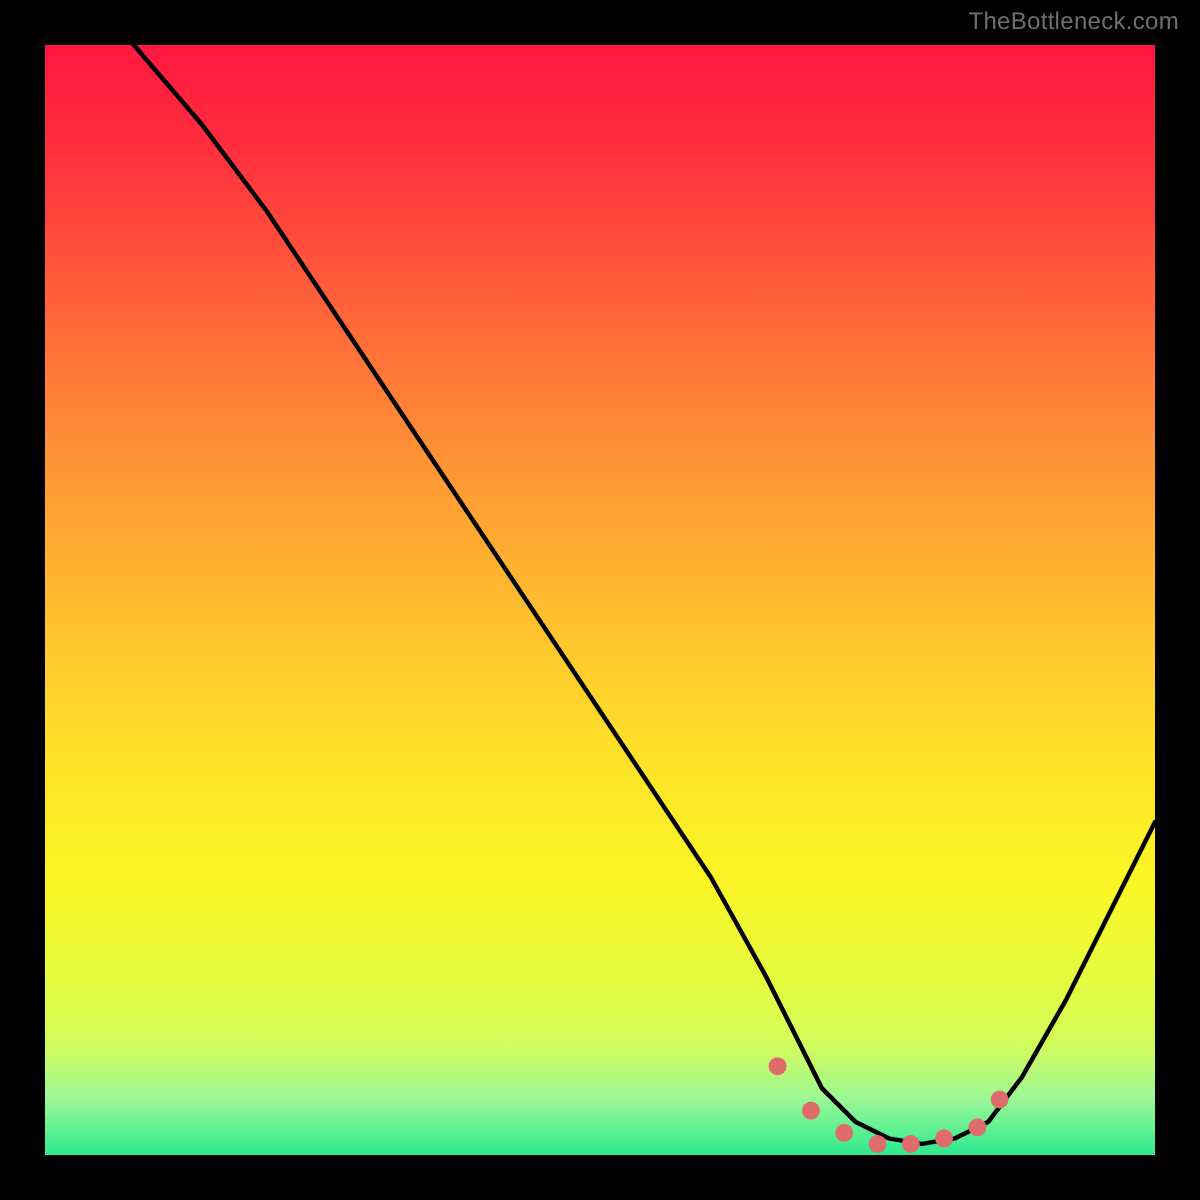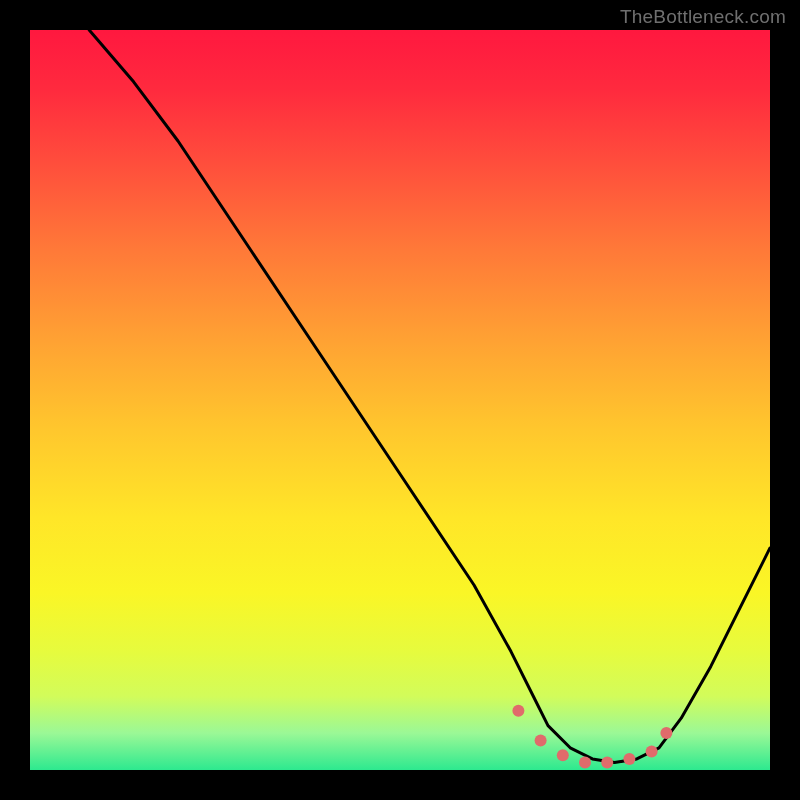--- a/index.html
+++ b/index.html
@@ -38,21 +38,21 @@
       #d2fc5a 90%,
       #9bf896 95%,
       #2de98f 100%
     );
   }
   .watermark {
     position: absolute;
     top: 6px;
     right: 14px;
     color: #6f6f6f;
-    font-size: 19px;
+    font-size: 16px;
     font-weight: 500;
     letter-spacing: 0.2px;
   }
   svg.curve {
     position: absolute;
     left: 0;
     top: 0;
     width: 740px;
     height: 740px;
   }

